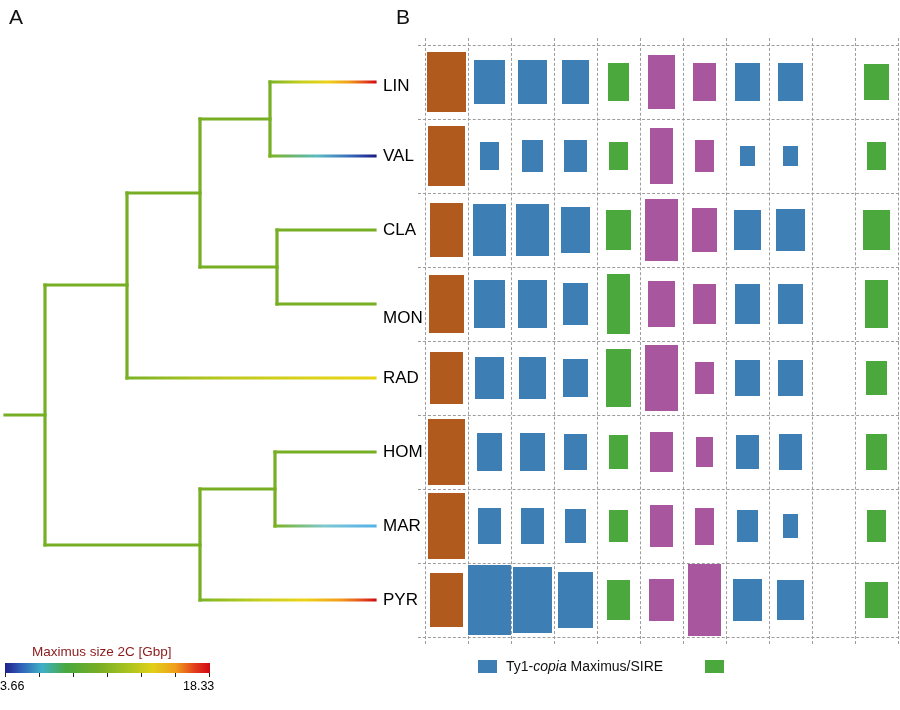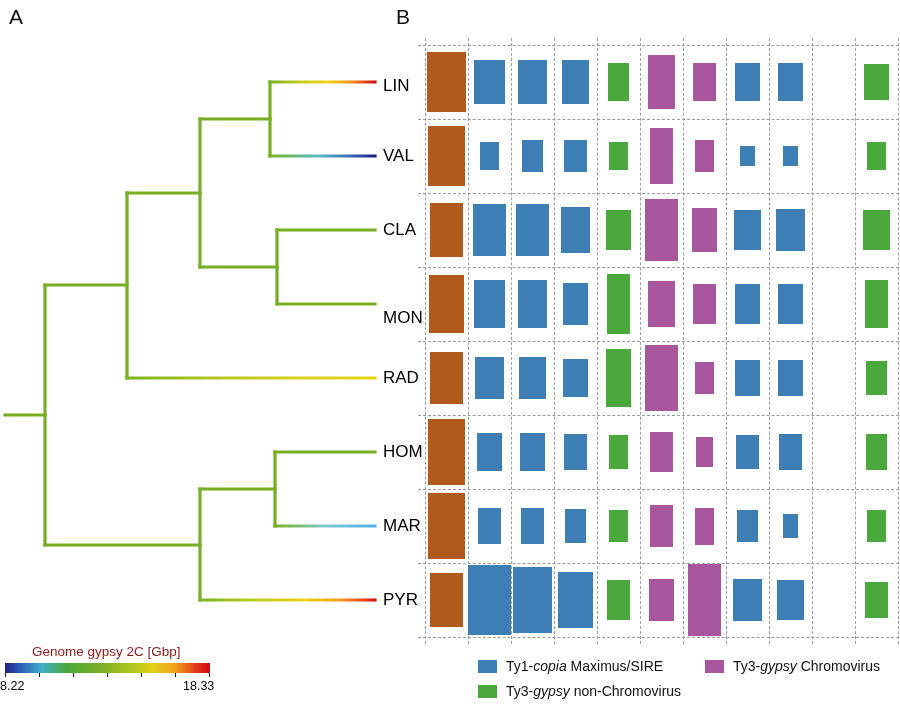--- a/index.html
+++ b/index.html
@@ -25,21 +25,21 @@
   
   .colorbar-title{position:absolute;left:32px;top:644px;font-size:13.5px;color:var(--cbtitle);}
   .colorbar{position:absolute;left:5px;top:663px;width:205px;height:10px;}
   .cb-ticks{position:absolute;left:5px;top:673px;width:206px;height:4px;
     background:repeating-linear-gradient(90deg,#222 0 1px,transparent 1px 34px);}
   .cb-min{position:absolute;left:0px;top:679px;font-size:12.5px;}
   .cb-max{position:absolute;left:183px;top:679px;font-size:12.5px;}
 
   
   .legend{position:absolute;left:478px;top:658px;display:grid;
-    grid-template-columns:227px auto;row-gap:9px;text-align:center;}
+    grid-template-columns:227px auto;row-gap:24px;text-align:center;}
   .legend-item{display:flex;align-items:center;gap:9px;font-size:14px;color:#111;}
   .swatch{width:19px;height:13px;display:inline-block;flex:0 0 auto;}
 
   svg line{stroke-linecap:square;}
 </style>
 </head>
 <body>
 
 <div class="canvas">
 
@@ -220,34 +220,29 @@
       <div class="cell-rect copia" style="left: 512.72px; top: 567.44px; width: 39.56px; height: 65.12px;"></div>
       <div class="cell-rect copia" style="left: 557.87px; top: 571.88px; width: 35.26px; height: 56.24px;"></div>
       <div class="cell-rect gnc" style="left: 607.32px; top: 580.02px; width: 22.36px; height: 39.96px;"></div>
       <div class="cell-rect chromo" style="left: 649.03px; top: 578.54px; width: 24.94px; height: 42.92px;"></div>
       <div class="cell-rect chromo" style="left: 688.16px; top: 564.48px; width: 32.68px; height: 71.04px;"></div>
       <div class="cell-rect copia" style="left: 733.31px; top: 578.54px; width: 28.38px; height: 42.92px;"></div>
       <div class="cell-rect copia" style="left: 777.17px; top: 580.02px; width: 26.66px; height: 39.96px;"></div>
       <div class="cell-rect gnc" style="left: 865.32px; top: 582.24px; width: 22.36px; height: 35.52px;"></div>
     </div>
 
-  <div class="colorbar-title">Genome gypsy 2C [Gbp]</div>
+  <div class="colorbar-title">Maximus size 2C [Gbp]</div>
   <div class="colorbar" id="colorbar" style="background: linear-gradient(90deg, rgb(32, 32, 140) 0%, rgb(47, 98, 184) 8%, rgb(63, 176, 200) 18%, rgb(73, 168, 60) 30%, rgb(117, 173, 37) 45%, rgb(169, 195, 31) 60%, rgb(224, 208, 24) 72%, rgb(240, 160, 27) 83%, rgb(226, 58, 28) 93%, rgb(207, 10, 20) 100%);"></div>
   <div class="cb-ticks"></div>
-  <div class="cb-min">8.22</div>
+  <div class="cb-min">3.66</div>
   <div class="cb-max">18.33</div>
 
   <div class="legend">
     <div class="legend-item">
       <span class="swatch copia"></span>
       <span><span>Ty1-</span><i>copia</i><span> Maximus/SIRE</span></span>
     </div>
     <div class="legend-item">
-      <span class="swatch chromo"></span>
-      <span><span>Ty3-</span><i>gypsy</i><span> Chromovirus</span></span>
-    </div>
-    <div class="legend-item">
       <span class="swatch gnc"></span>
-      <span><span>Ty3-</span><i>gypsy</i><span> non-Chromovirus</span></span>
     </div>
   </div>
 
 </div>
 
 </body></html>

